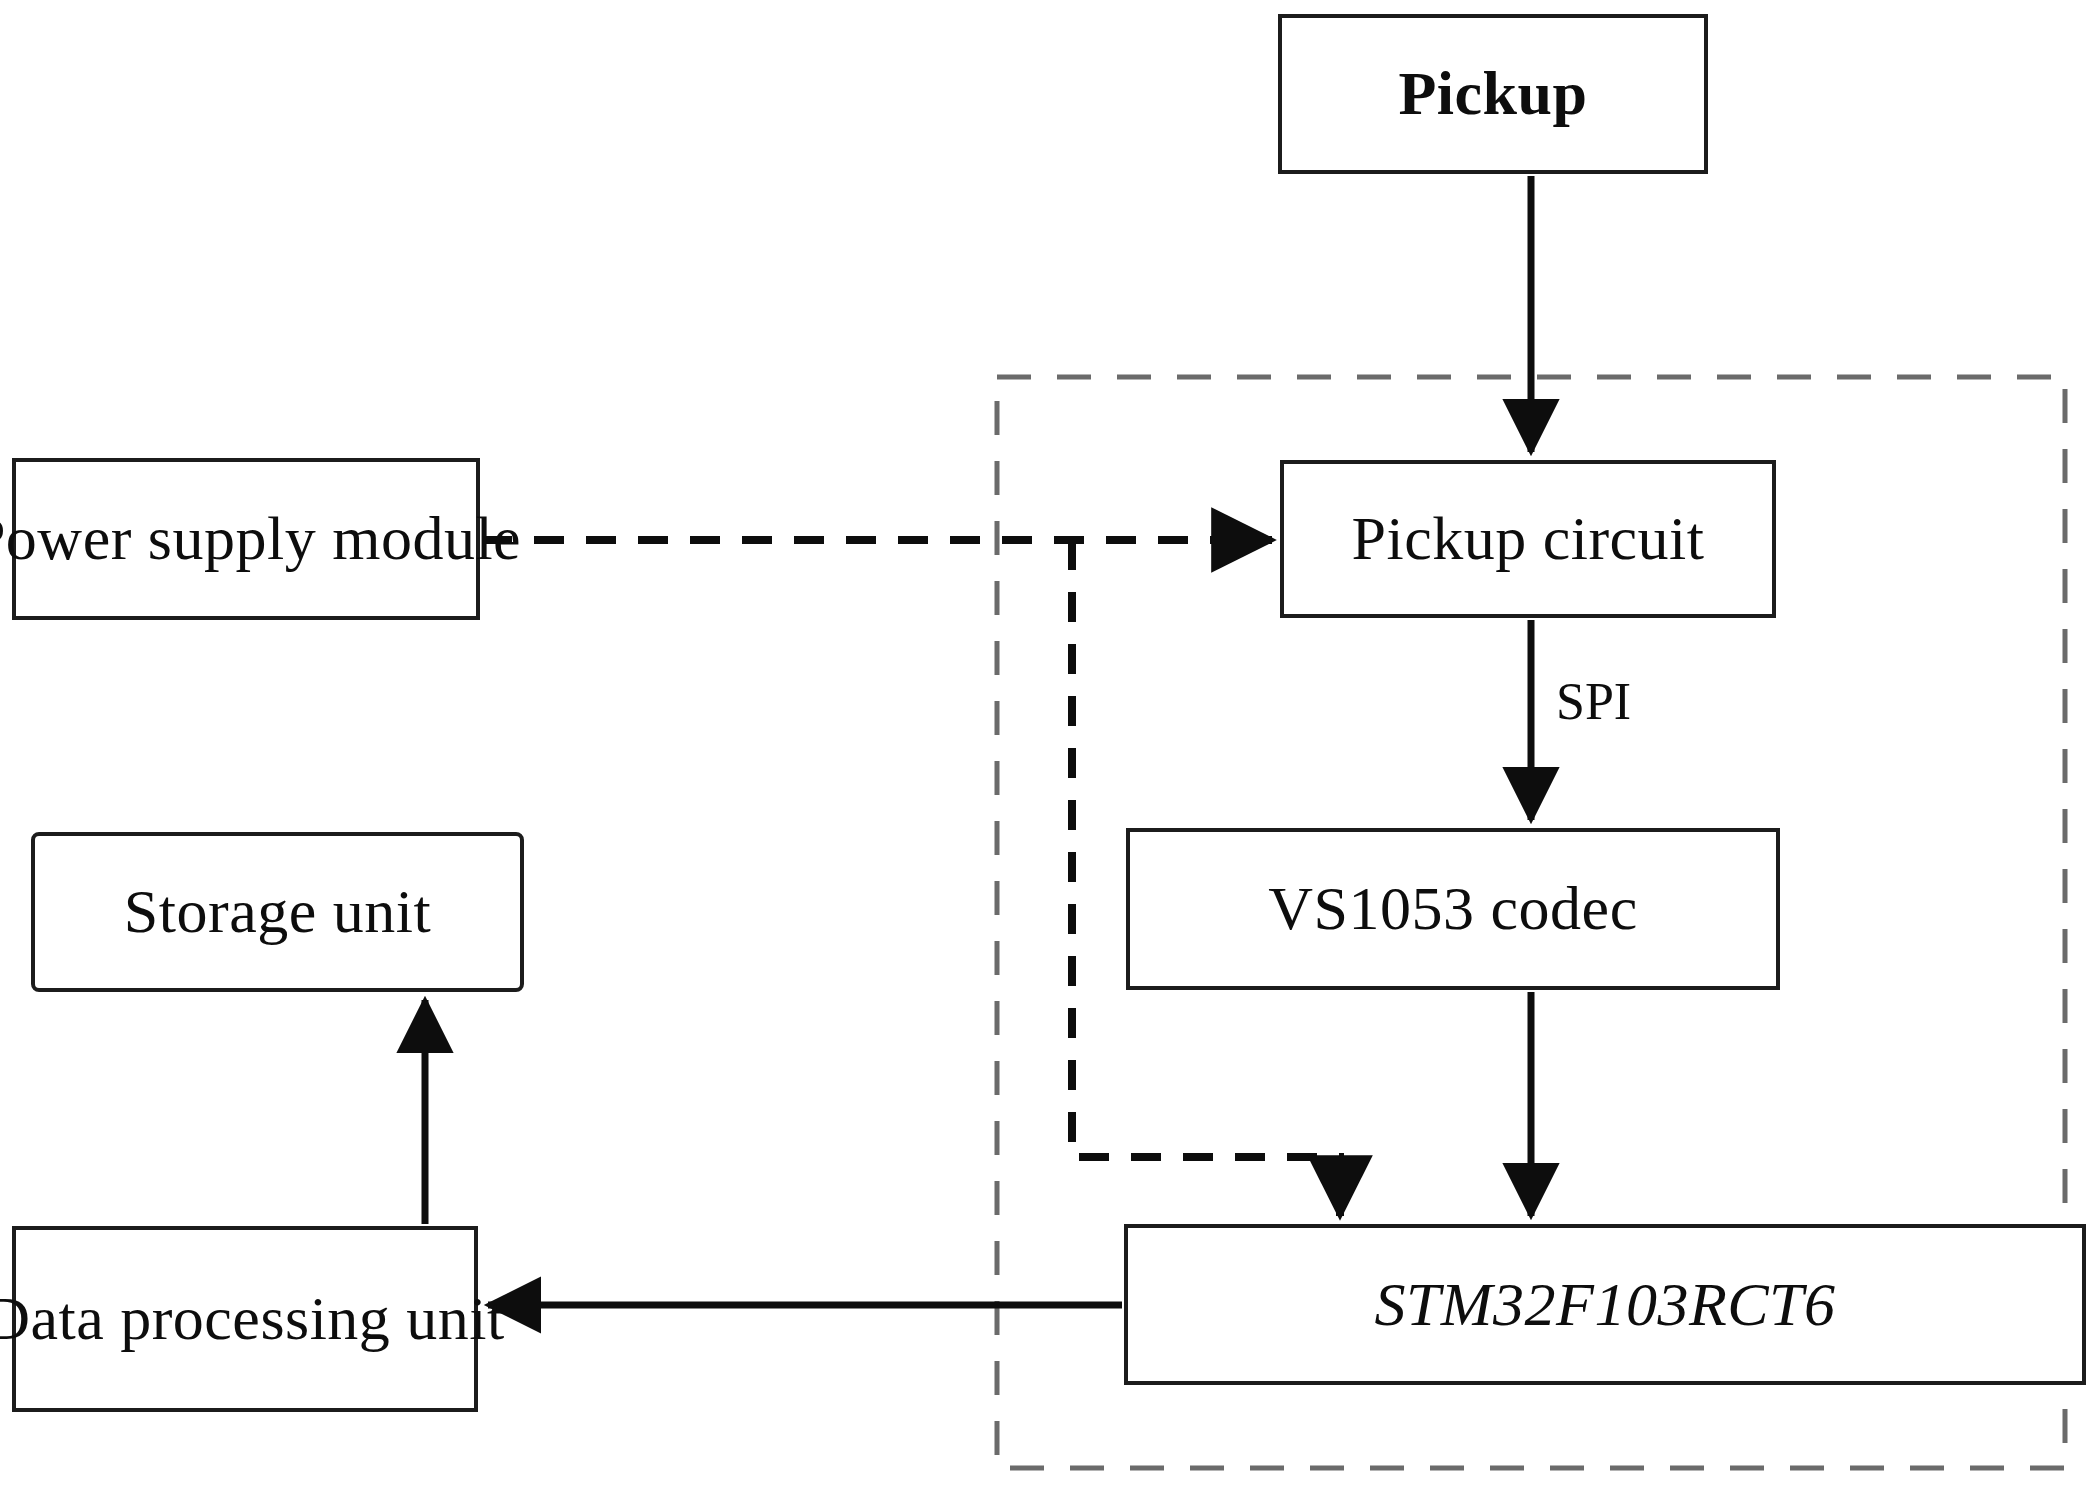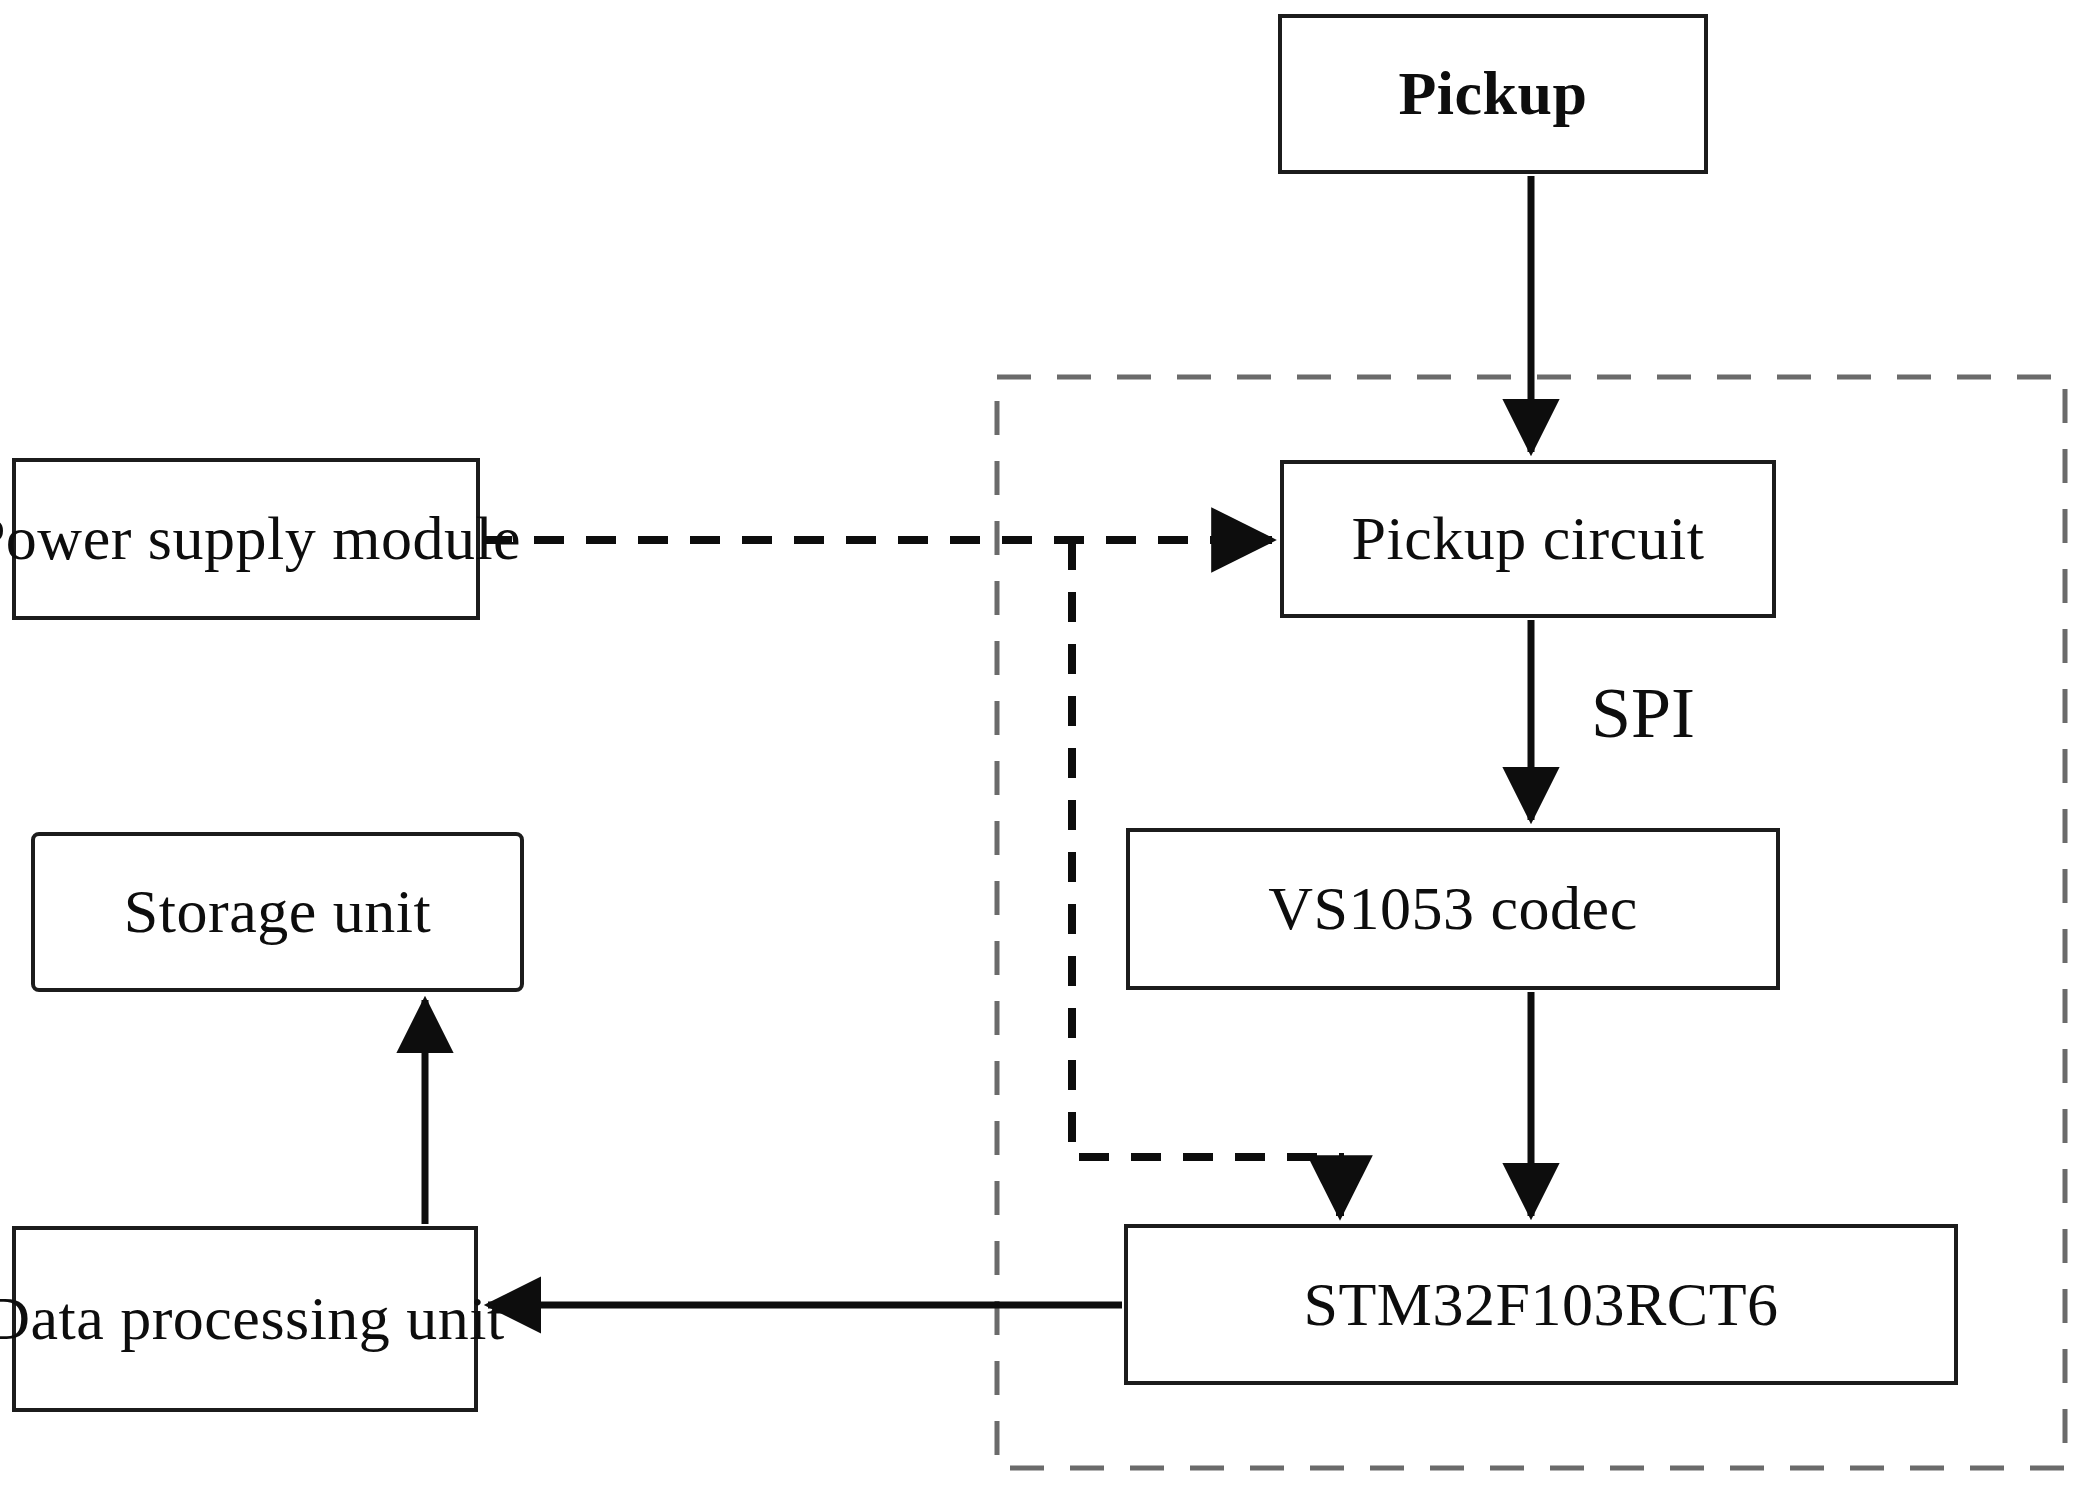--- a/index.html
+++ b/index.html
@@ -37,35 +37,34 @@
     line-height: 1.05;
     z-index: 3;
   }
   .node-label {
     font-size: 62px;
     letter-spacing: 0.5px;
     white-space: nowrap;
   }
   .edge-label {
     position: absolute;
-    font-size: 72px;
+    font-size: 52px;
     color: #0d0d0d;
     white-space: nowrap;
     z-index: 4;
-    margin-left: 35px;
   }
 
   
   #node-pickup        { left: 1278px; top: 14px;   width: 430px; height: 160px; font-weight: bold; }
   #node-filter        { left: 1280px; top: 460px;  width: 496px; height: 158px; }
   #node-power         { left: 12px;   top: 458px;  width: 468px; height: 162px; }
   #node-storage       { left: 31px;   top: 832px;  width: 493px; height: 160px; border-radius: 8px; }
   #node-dataproc      { left: 12px;   top: 1226px; width: 466px; height: 186px; }
   #node-vs1053        { left: 1126px; top: 828px;  width: 654px; height: 162px; }
-  #node-stm32         { left: 1124px; top: 1224px; width: 834px; height: 161px; }
+  #node-stm32         { left: 1124px; top: 1224px; width: 962px; height: 161px; font-style: italic; }
 
   
   #label-spi { left: 1556px; top: 672px; }
 </style>
 </head>
 <body>
 
 <div id="diagram-root">
 
   <svg id="diagram-svg" viewBox="0 0 2094 1492">

